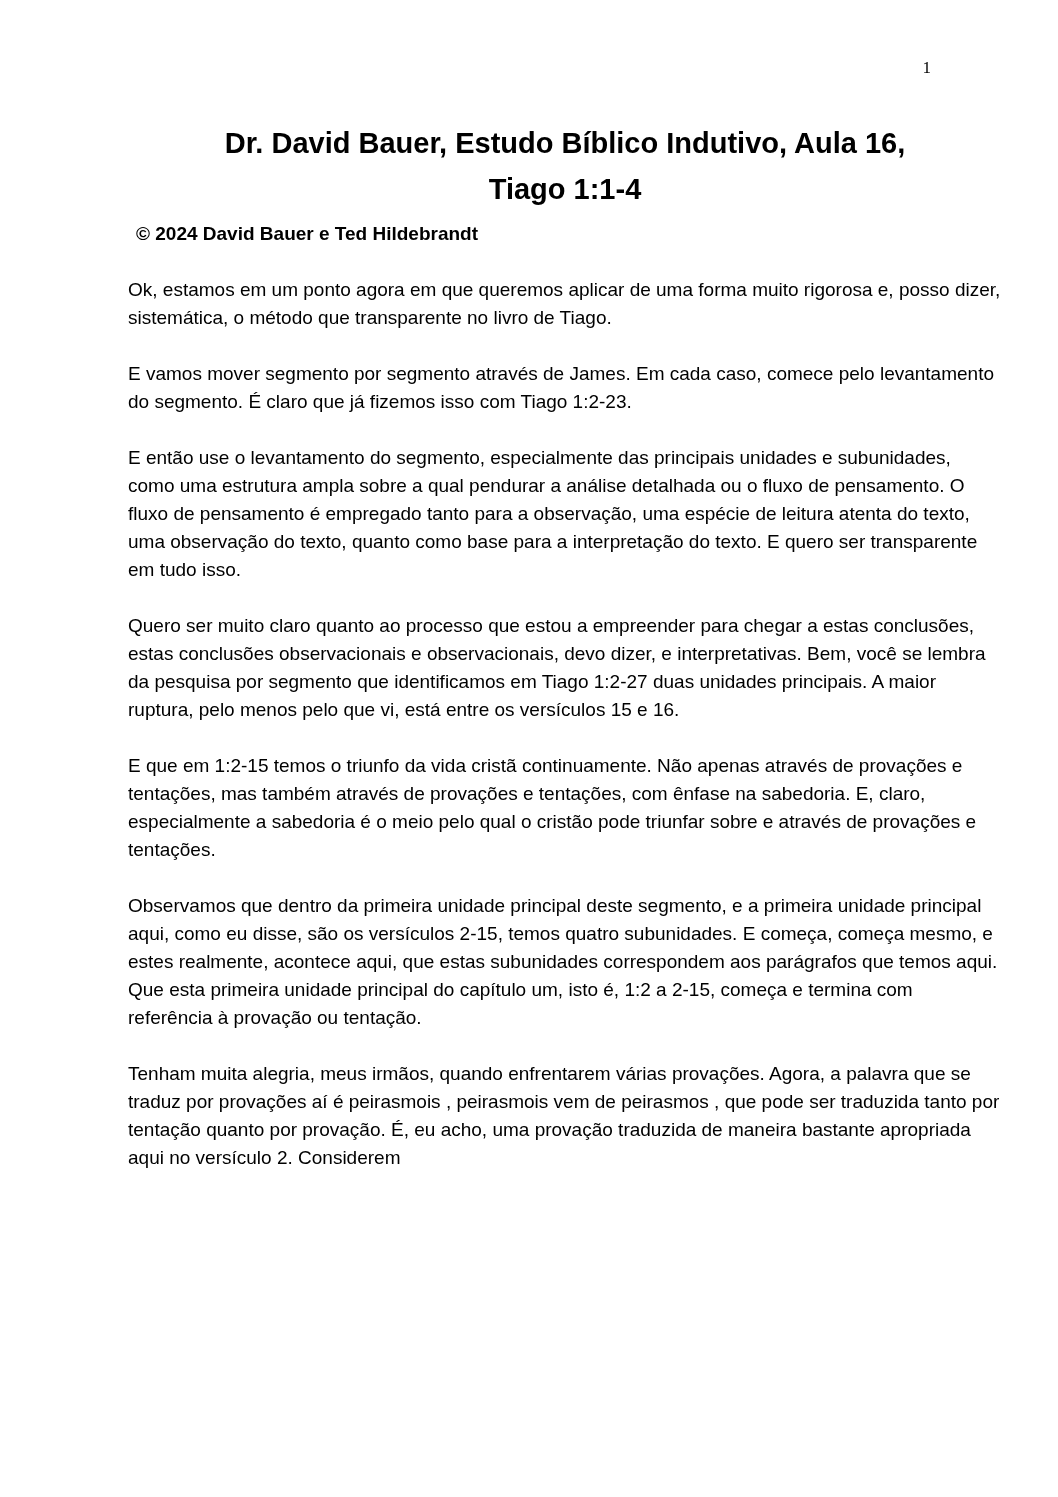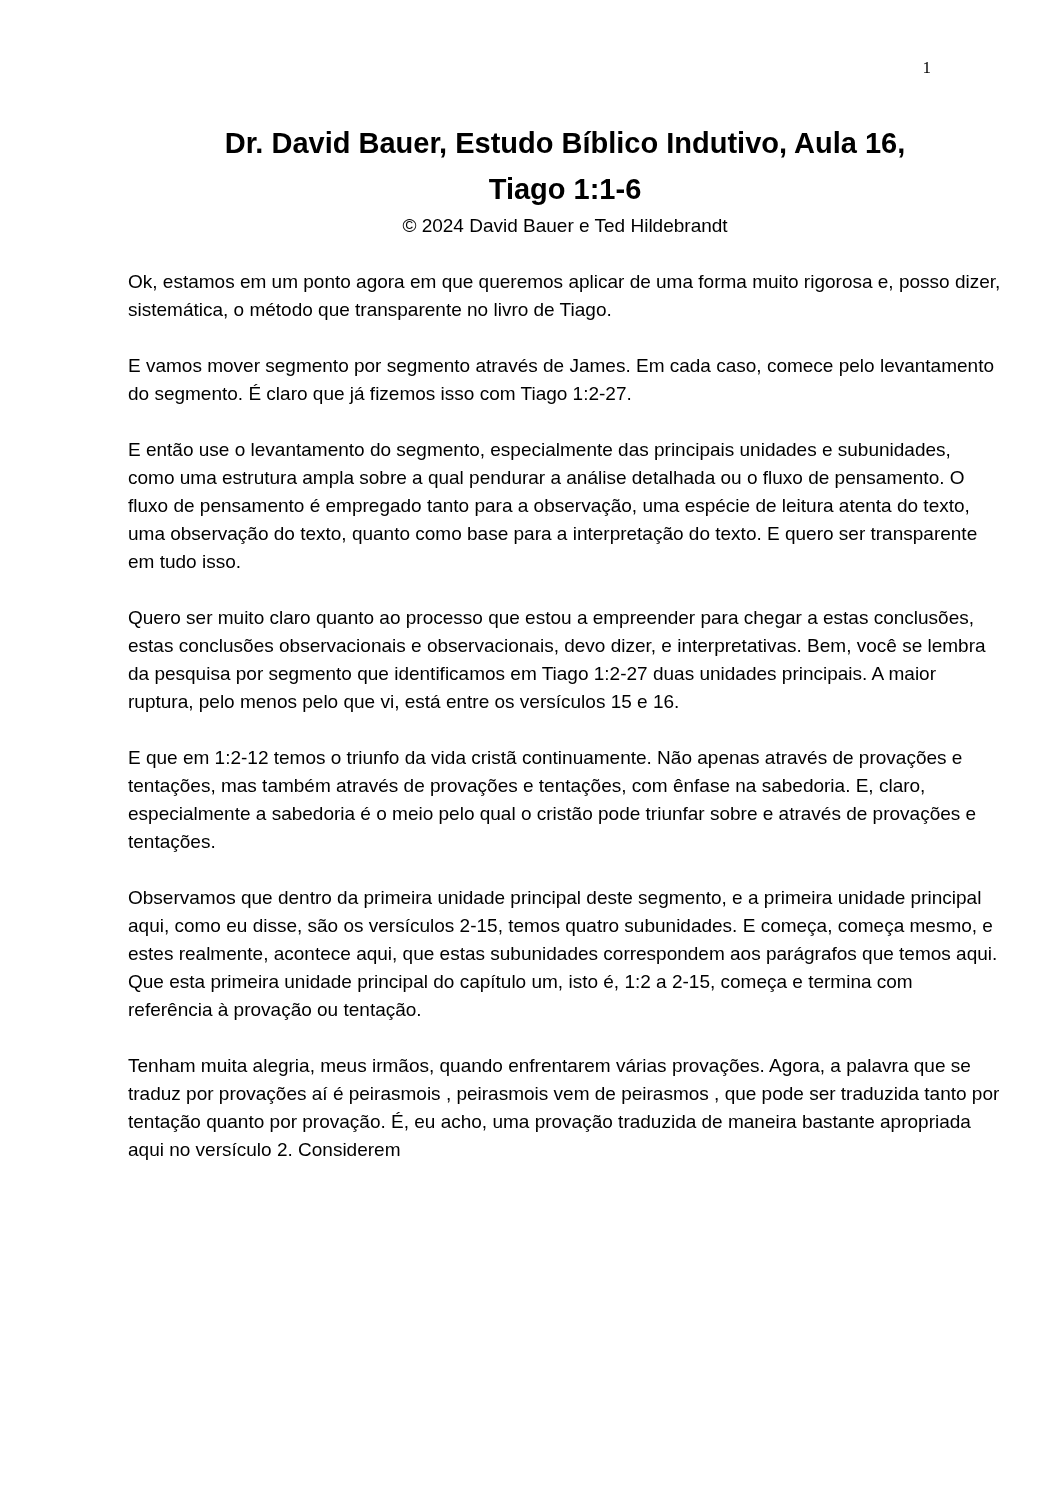--- a/index.html
+++ b/index.html
@@ -36,24 +36,24 @@
     text-align: center;
     font-size: 29px;
     font-weight: 700;
     line-height: 46px;
     color: #000000;
   }
   .doc-title .title-line {
     display: block;
   }
   .copyright {
-    margin: 0;
-    text-align: center;
+    margin: 8px;
+    text-align: left;
     font-size: 19px;
-    font-weight: 400;
+    font-weight: 700;
     line-height: 28px;
     color: #000000;
   }
   .body-text p {
     margin: 28px 0 0 0;
     font-size: 19px;
     font-weight: 400;
     line-height: 28px;
     text-align: left;
     color: #000000;
@@ -63,29 +63,29 @@
 <body>
 
 <div class="page">
 
   <div class="page-number">1</div>
 
   <div class="content">
 
     <h1 class="doc-title">
       <span class="title-line">Dr. David Bauer, Estudo Bíblico Indutivo, Aula 16,</span>
-      <span class="title-line">Tiago 1:1-6</span>
+      <span class="title-line">Tiago 1:1-4</span>
     </h1>
 
     <p class="copyright">© 2024 David Bauer e Ted Hildebrandt</p>
 
     <div class="body-text">
       <p>Ok, estamos em um ponto agora em que queremos aplicar de uma forma muito rigorosa e, posso dizer, sistemática, o método que transparente no livro de Tiago.</p>
-      <p>E vamos mover segmento por segmento através de James. Em cada caso, comece pelo levantamento do segmento. É claro que já fizemos isso com Tiago 1:2-27.</p>
+      <p>E vamos mover segmento por segmento através de James. Em cada caso, comece pelo levantamento do segmento. É claro que já fizemos isso com Tiago 1:2-23.</p>
       <p>E então use o levantamento do segmento, especialmente das principais unidades e subunidades, como uma estrutura ampla sobre a qual pendurar a análise detalhada ou o fluxo de pensamento. O fluxo de pensamento é empregado tanto para a observação, uma espécie de leitura atenta do texto, uma observação do texto, quanto como base para a interpretação do texto. E quero ser transparente em tudo isso.</p>
       <p>Quero ser muito claro quanto ao processo que estou a empreender para chegar a estas conclusões, estas conclusões observacionais e observacionais, devo dizer, e interpretativas. Bem, você se lembra da pesquisa por segmento que identificamos em Tiago 1:2-27 duas unidades principais. A maior ruptura, pelo menos pelo que vi, está entre os versículos 15 e 16.</p>
-      <p>E que em 1:2-12 temos o triunfo da vida cristã continuamente. Não apenas através de provações e tentações, mas também através de provações e tentações, com ênfase na sabedoria. E, claro, especialmente a sabedoria é o meio pelo qual o cristão pode triunfar sobre e através de provações e tentações.</p>
+      <p>E que em 1:2-15 temos o triunfo da vida cristã continuamente. Não apenas através de provações e tentações, mas também através de provações e tentações, com ênfase na sabedoria. E, claro, especialmente a sabedoria é o meio pelo qual o cristão pode triunfar sobre e através de provações e tentações.</p>
       <p>Observamos que dentro da primeira unidade principal deste segmento, e a primeira unidade principal aqui, como eu disse, são os versículos 2-15, temos quatro subunidades. E começa, começa mesmo, e estes realmente, acontece aqui, que estas subunidades correspondem aos parágrafos que temos aqui. Que esta primeira unidade principal do capítulo um, isto é, 1:2 a 2-15, começa e termina com referência à provação ou tentação.</p>
       <p>Tenham muita alegria, meus irmãos, quando enfrentarem várias provações. Agora, a palavra que se traduz por provações aí é peirasmois , peirasmois vem de peirasmos , que pode ser traduzida tanto por tentação quanto por provação. É, eu acho, uma provação traduzida de maneira bastante apropriada aqui no versículo 2. Considerem</p>
     </div>
 
   </div>
 </div>
 
 </body></html>

